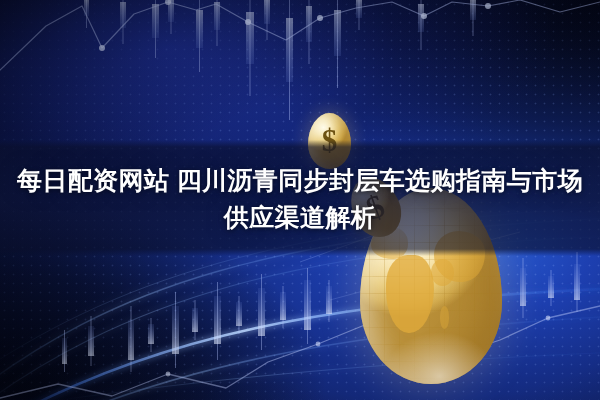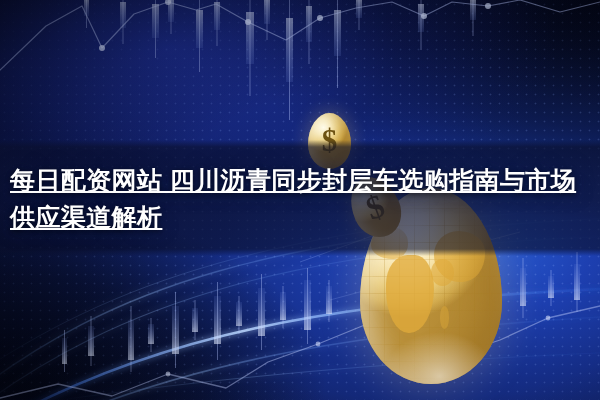--- a/index.html
+++ b/index.html
@@ -41,31 +41,30 @@
 
   
   #text-band{
     position:absolute;left:0;right:0;
     background:linear-gradient(180deg, rgba(6,10,34,0.00) 0%, rgba(9,14,42,0.62) 6%, rgba(12,18,50,0.72) 50%, rgba(9,14,42,0.62) 94%, rgba(6,10,34,0.00) 100%);
   }
 
   
   #headline{
     position:absolute;left:0;right:0;
-    text-align:left;
+    text-align:center;
     color:#ffffff;
     font-weight:700;
     font-size:25px;
     line-height:37px;
     letter-spacing:0.4px;
     text-shadow:0 1px 5px rgba(0,0,0,0.55), 0 0 18px rgba(10,20,60,0.5);
     padding:0 10px;
     box-sizing:border-box;
     white-space:normal;
-    text-decoration:underline;
   }
 
   
   .egg{
     position:absolute;
     border-radius:50% 50% 50% 50% / 58% 58% 42% 42%;
     overflow:hidden;
   }
   #globe-egg{
     left:360px;top:188px;width:142px;height:196px;

